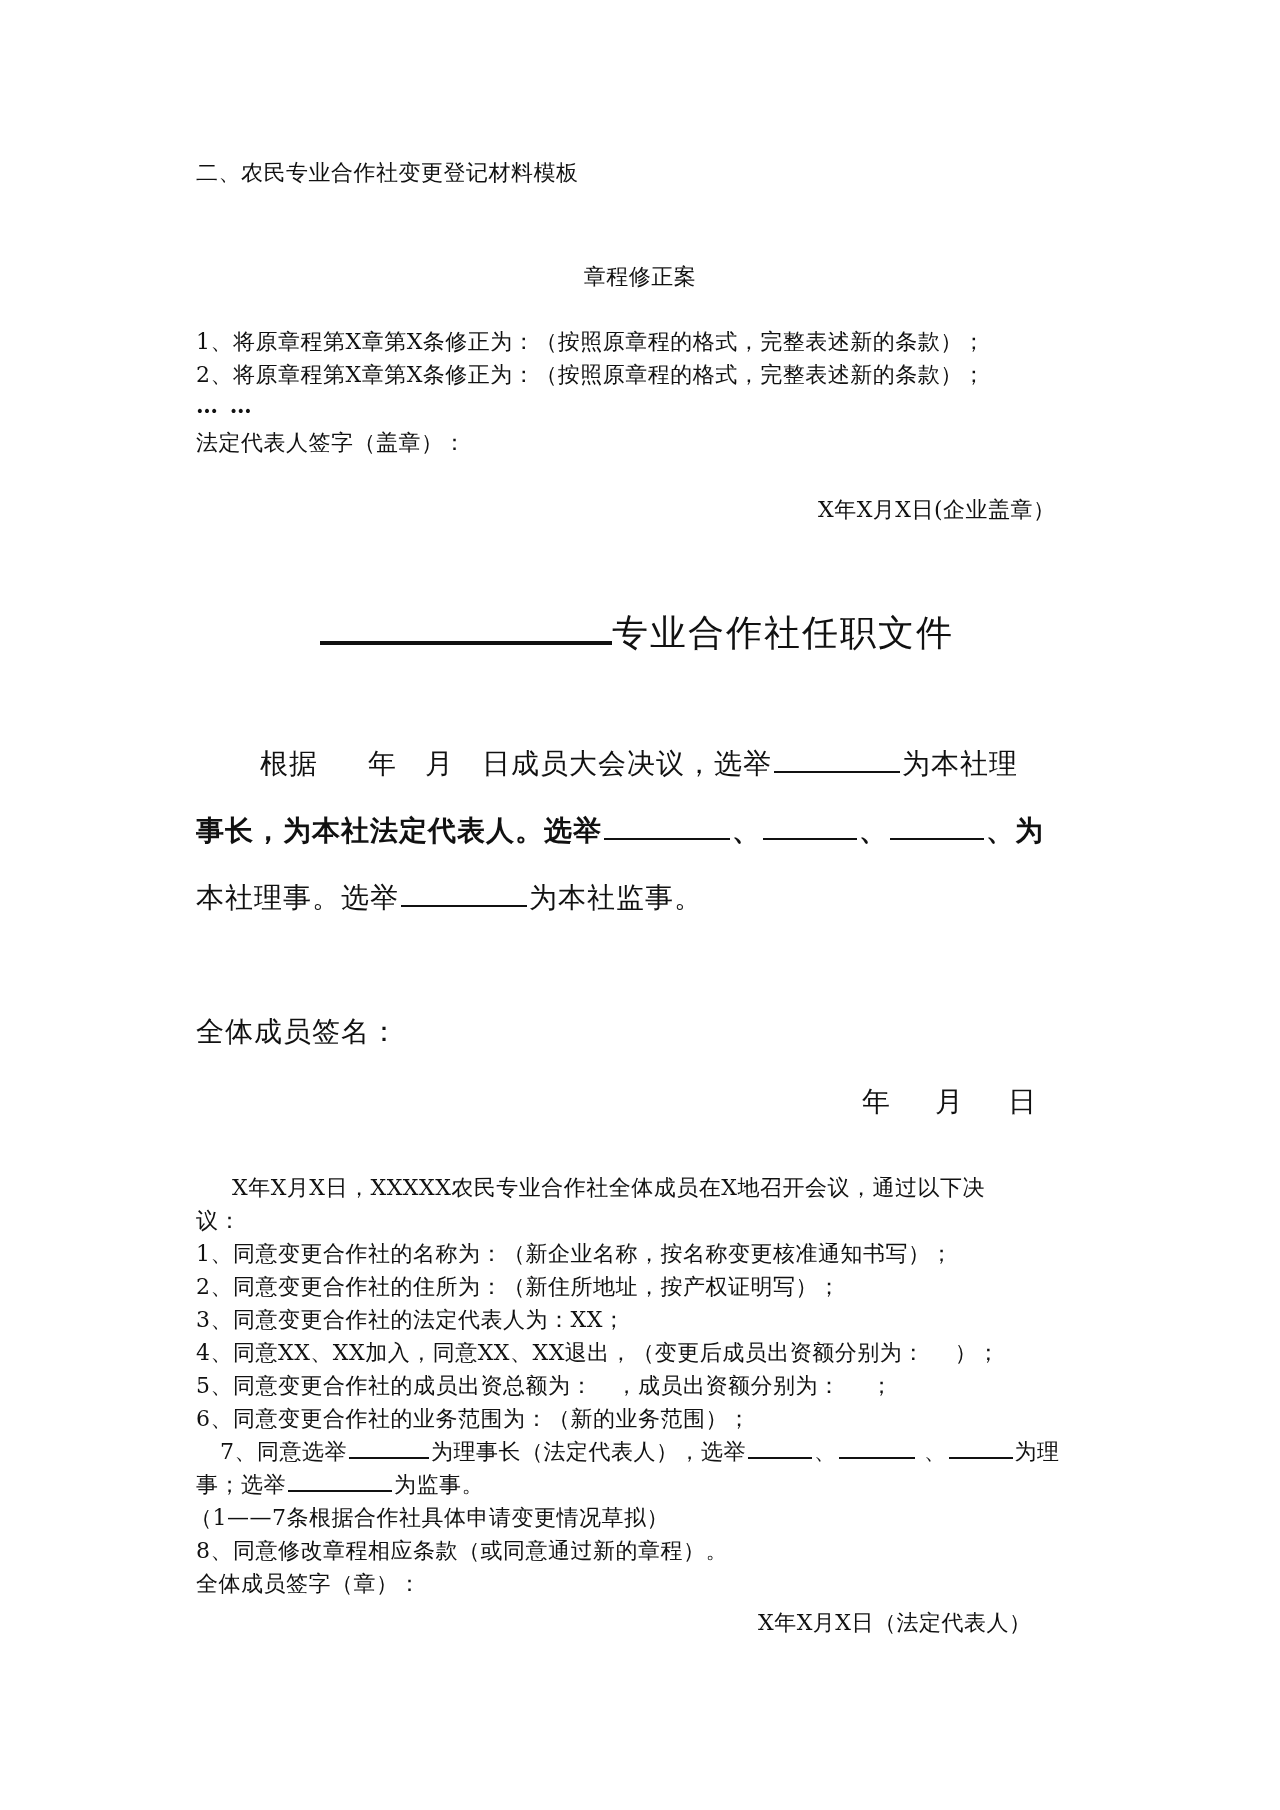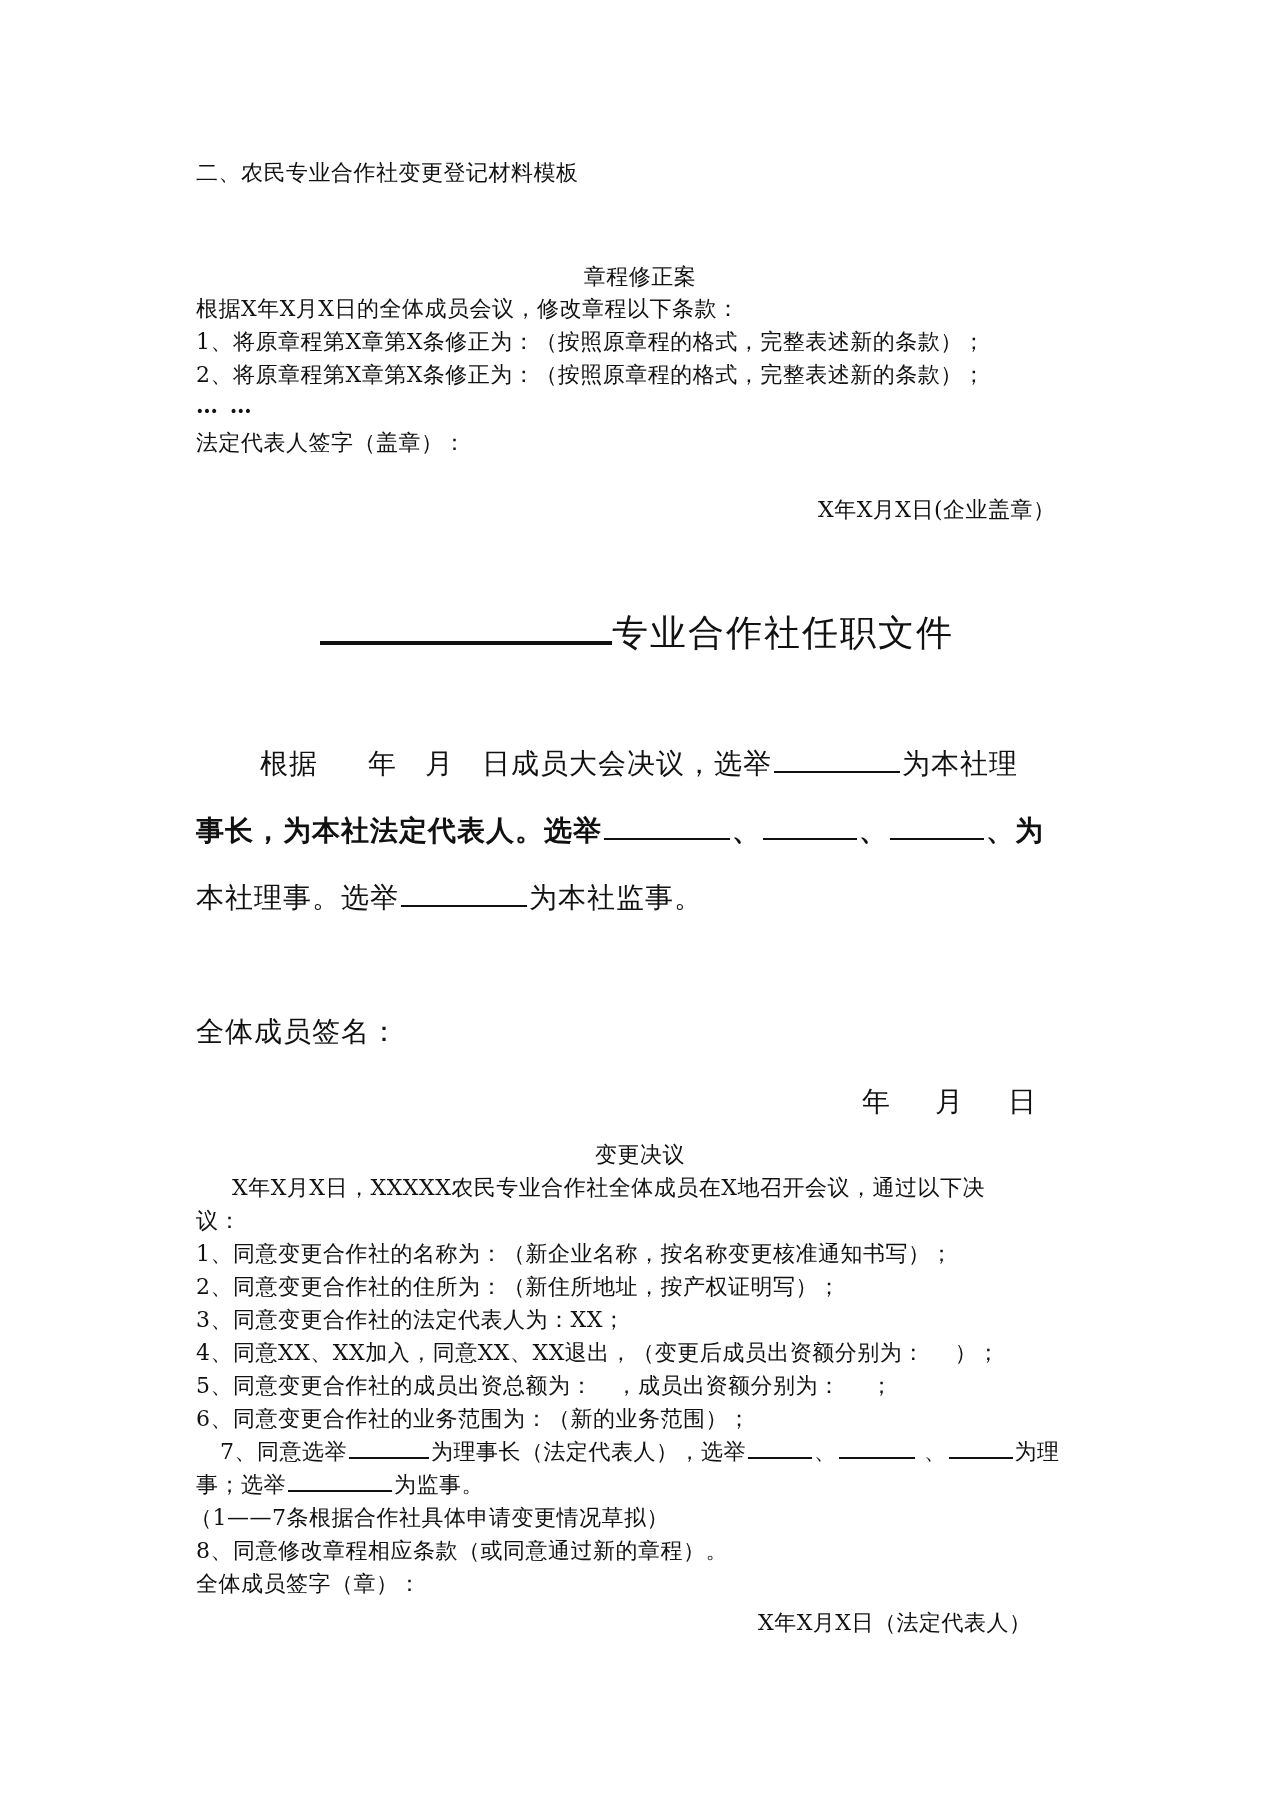--- a/index.html
+++ b/index.html
@@ -16,21 +16,20 @@
   .dots { letter-spacing: 2px; font-weight: bold; }
 </style>
 </head>
 <body>
 
 <div class="page">
 
   <div class="abs s22" style="left:196px; top:158px;">二、农民专业合作社变更登记材料模板</div>
 
   <div class="abs s22 center" style="top:262px;">章程修正案</div>
-  <div class="abs s22" style="left:196px; top:294px;">根据X年X月X日的全体成员会议，修改章程以下条款：</div>
   <div class="abs s22" style="left:196px; top:327px;">1、将原章程第X章第X条修正为：（按照原章程的格式，完整表述新的条款）；</div>
   <div class="abs s22" style="left:196px; top:360px;">2、将原章程第X章第X条修正为：（按照原章程的格式，完整表述新的条款）；</div>
   <div class="abs s22 dots" style="left:196px; top:392px;">… …</div>
   <div class="abs s22" style="left:196px; top:428px;">法定代表人签字（盖章）：</div>
   <div class="abs s22" style="left:818px; top:495px;">X年X月X日(企业盖章）</div>
 
   <div class="abs s28" style="left:260px; top:745px;">
     <span>根据</span><span style="display:inline-block;width:50px;"></span><span>年</span><span style="display:inline-block;width:28px;"></span><span>月</span><span style="display:inline-block;width:28px;"></span><span>日成员大会决议，选举</span><span class="blank" style="width:126px;"></span><span>为本社理</span>
   </div>
 
@@ -42,21 +41,20 @@
   </div>
   <div class="abs s28" style="left:196px; top:879px;">
     <span>本社理事。选举</span><span class="blank" style="width:126px;"></span><span>为本社监事。</span>
   </div>
 
   <div class="abs s28" style="left:196px; top:1013px;">全体成员签名：</div>
   <div class="abs s28" style="left:862px; top:1083px;">
     <span>年</span><span style="display:inline-block;width:44px;"></span><span>月</span><span style="display:inline-block;width:44px;"></span><span>日</span>
   </div>
 
-  <div class="abs s22 center" style="top:1140px;">变更决议</div>
   <div class="abs s22" style="left:232px; top:1173px;">X年X月X日，XXXXX农民专业合作社全体成员在X地召开会议，通过以下决</div>
   <div class="abs s22" style="left:196px; top:1206px;">议：</div>
   <div class="abs s22" style="left:196px; top:1239px;">1、同意变更合作社的名称为：（新企业名称，按名称变更核准通知书写）；</div>
   <div class="abs s22" style="left:196px; top:1272px;">2、同意变更合作社的住所为：（新住所地址，按产权证明写）；</div>
   <div class="abs s22" style="left:196px; top:1305px;">3、同意变更合作社的法定代表人为：XX；</div>
   <div class="abs s22" style="left:196px; top:1338px;">4、同意XX、XX加入，同意XX、XX退出，（变更后成员出资额分别为：　 ）；</div>
   <div class="abs s22" style="left:196px; top:1371px;">5、同意变更合作社的成员出资总额为：　，成员出资额分别为：　 ；</div>
   <div class="abs s22" style="left:196px; top:1404px;">6、同意变更合作社的业务范围为：（新的业务范围）；</div>
 
   <div class="abs s22" style="left:196px; top:1437px;margin-left:24px;">

